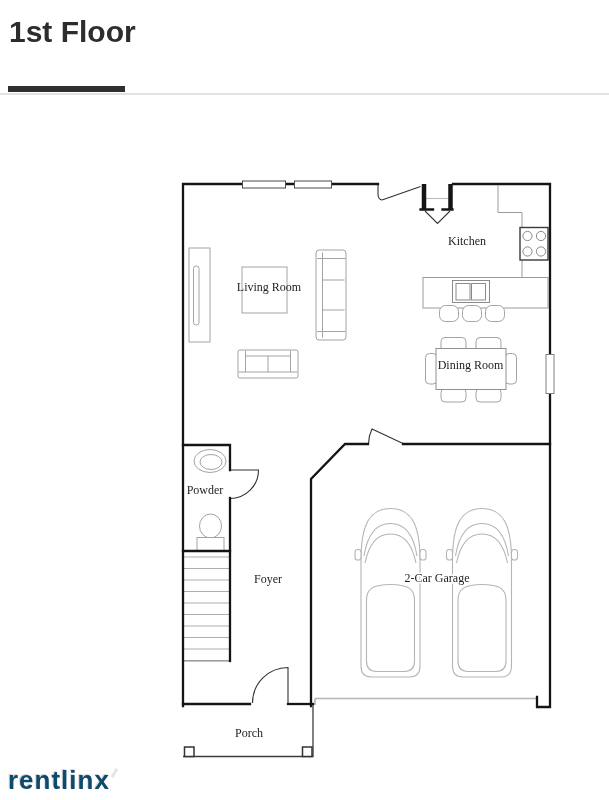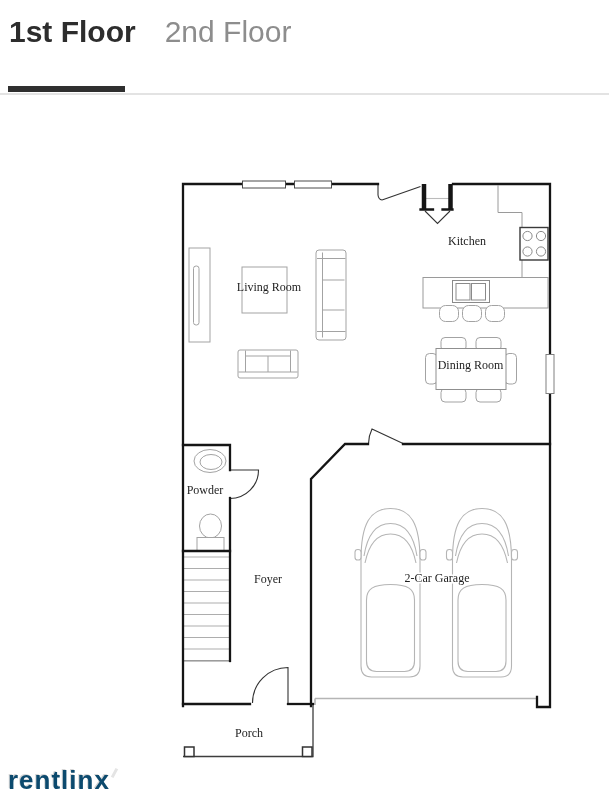--- a/index.html
+++ b/index.html
@@ -1,21 +1,21 @@
 <!DOCTYPE html>
 <html><head>
 <meta charset="utf-8">
 <style>
   html,body{margin:0;padding:0;}
   body{
     width:609px;height:800px;position:relative;overflow:hidden;
     background:#ffffff;font-family:"Liberation Sans",sans-serif;
   }
   
-  .tabbar{position:absolute;top:17px;left:9px;display:flex;gap:29px;align-items:flex-end;}
+  .tabbar{position:absolute;top:17px;left:9px;display:flex;gap:39px;align-items:flex-end;}
   .tab{font-size:30px;line-height:30px;cursor:pointer;white-space:nowrap;}
   .tab.active{font-weight:700;color:#2d2d2d;}
   .tab.inactive{font-weight:400;color:#8d8d8d;}
   .tab-underline{position:absolute;top:86px;left:8px;width:117px;height:6px;background:#2f2f2f;}
   .header-rule{position:absolute;top:93px;left:0;width:609px;height:2px;background:#e3e3e3;}
   
   .plan{position:absolute;top:0;left:0;}
   .plan text{
     font-family:"Liberation Serif","DejaVu Serif",serif;
     font-size:12px;fill:#1d1d1d;text-anchor:middle;
@@ -33,21 +33,20 @@
     display:inline-block;width:3px;height:10px;background:#e4e4e4;
     transform:rotate(28deg);margin-left:3px;margin-bottom:11px;
     box-shadow:1px 1px 0 #ffffff;
   }
 </style>
 </head>
 <body>
 
 <div class="tabbar">
   <div class="tab active">1st Floor</div>
-  <div class="tab inactive">2nd Floor</div>
 </div>
 <div class="tab-underline"></div>
 <div class="header-rule"></div>
 
 <svg class="plan" width="609" height="800" viewBox="0 0 609 800" xmlns="http://www.w3.org/2000/svg">
 
   <g stroke="#a3a3a3" fill="#ffffff" stroke-width="1">
 
     <g>
       <rect x="189" y="248" width="21" height="94"></rect>

